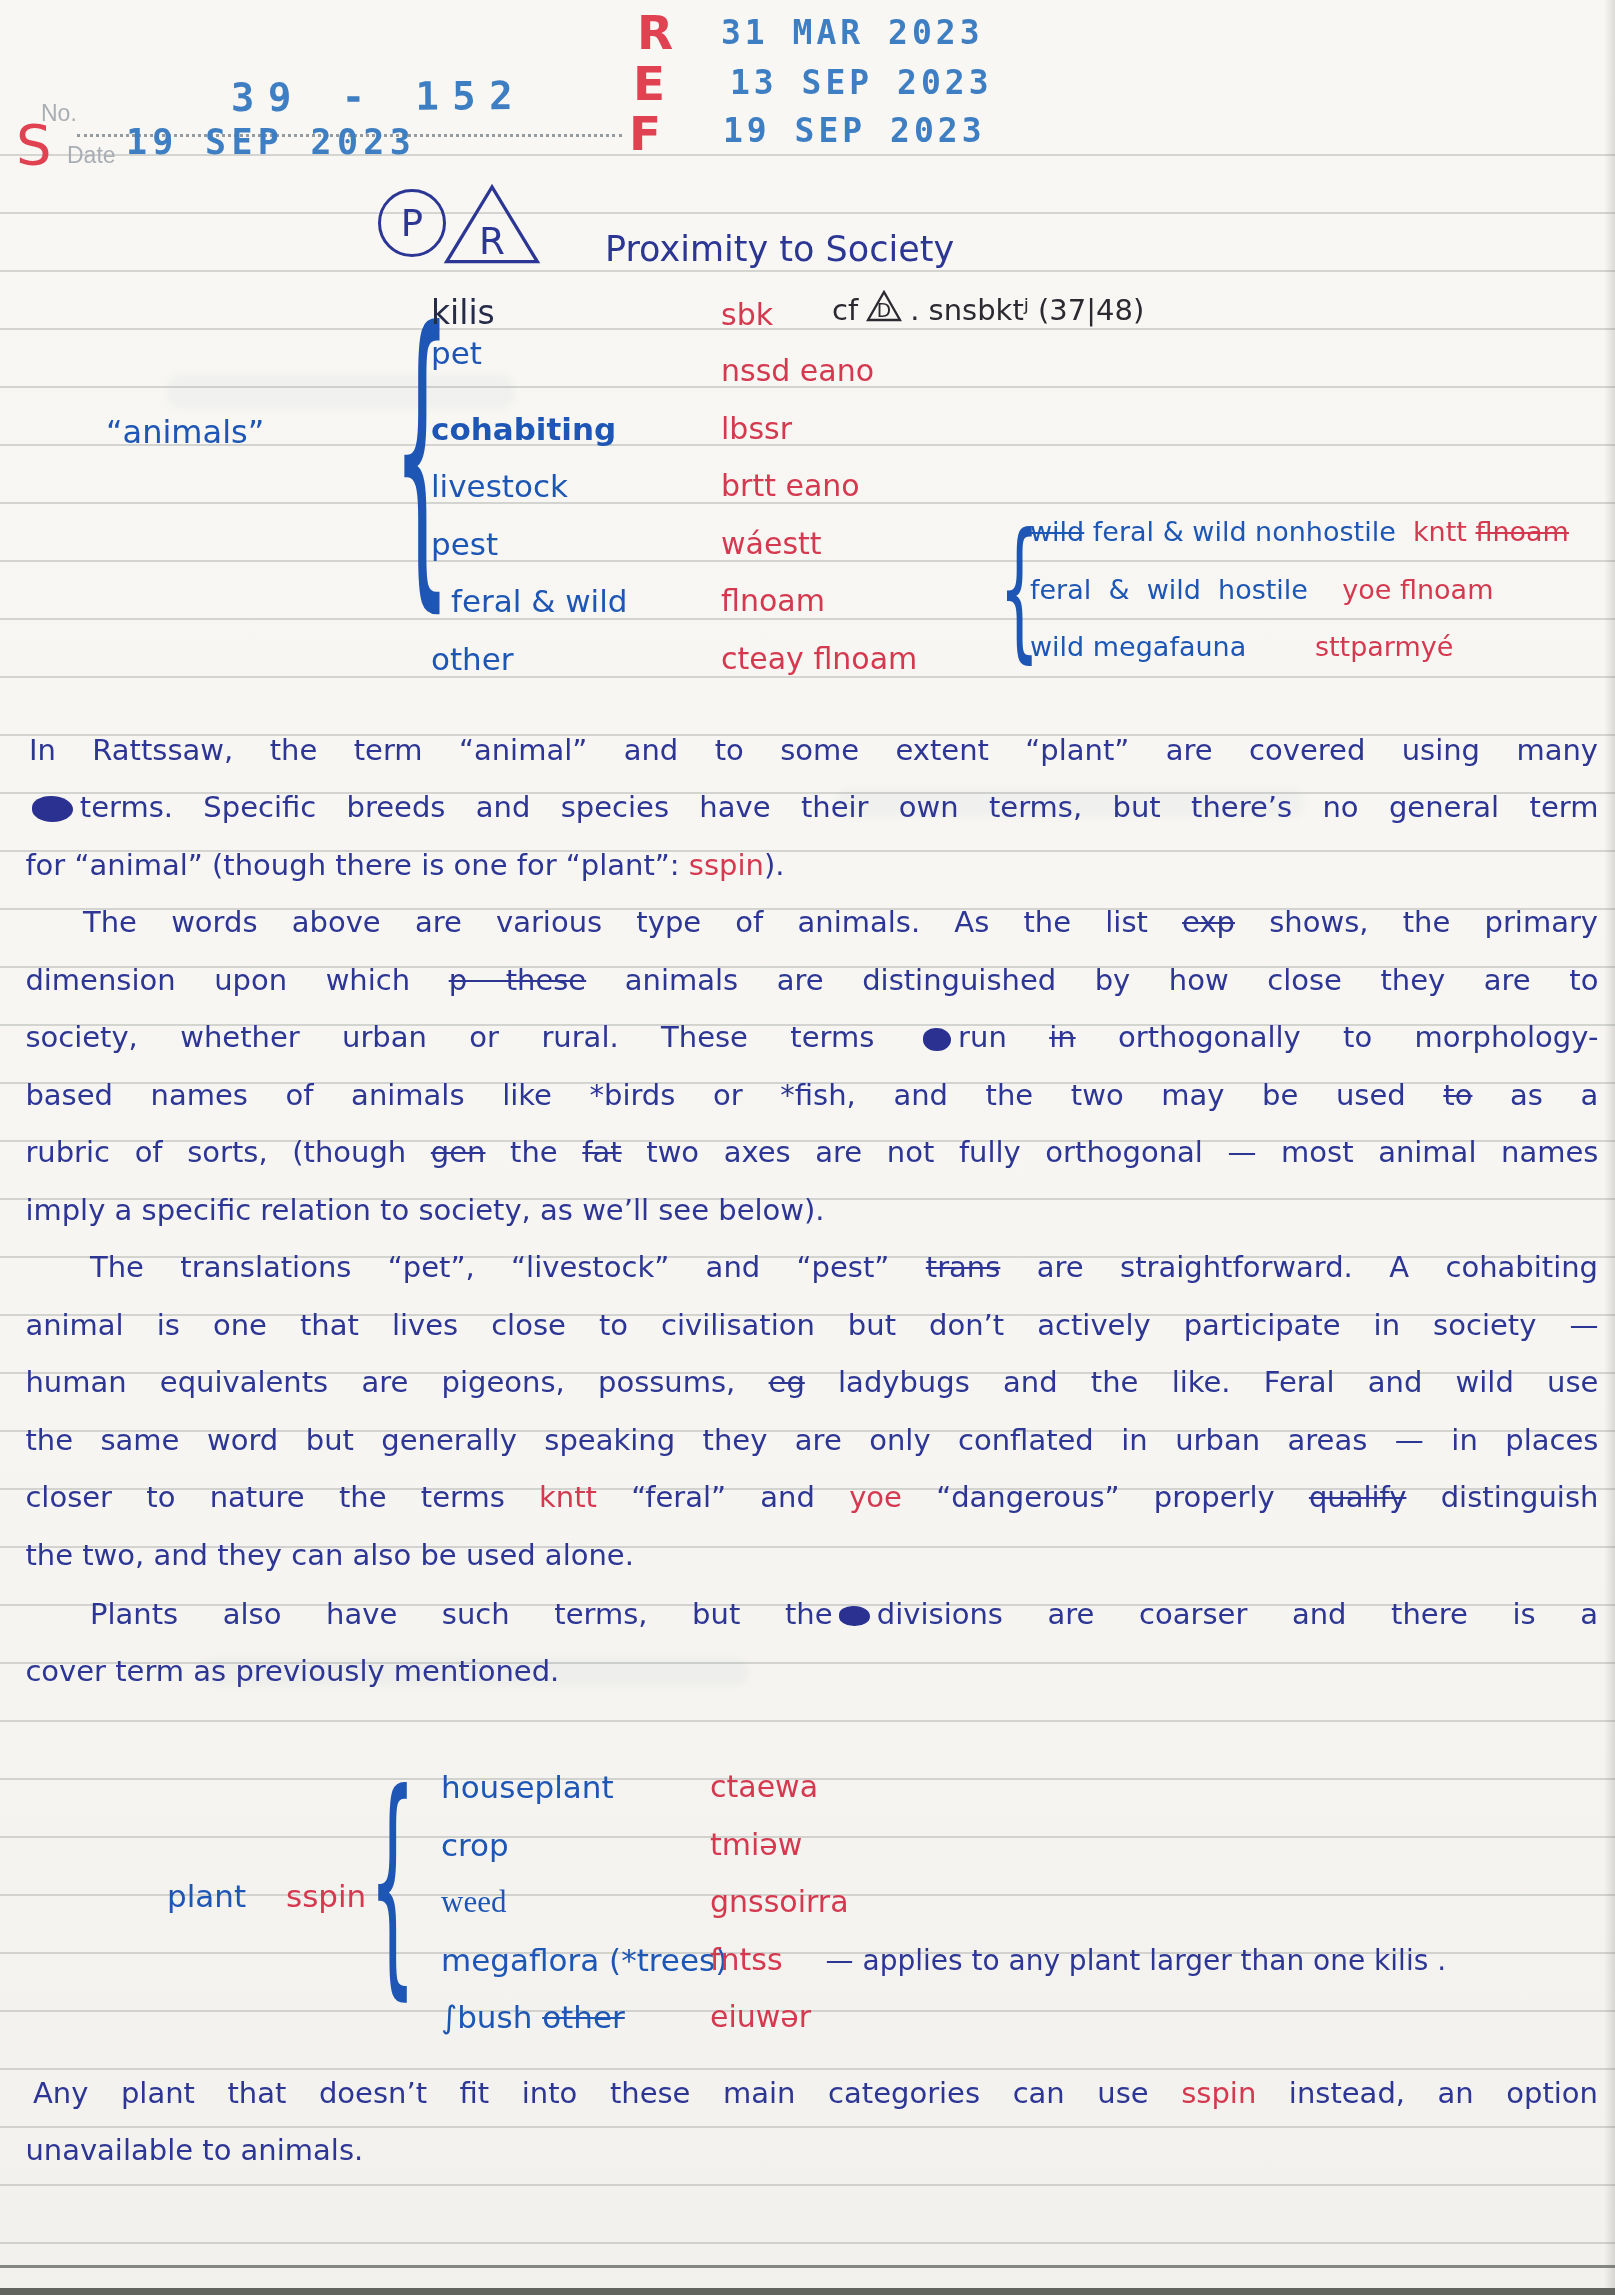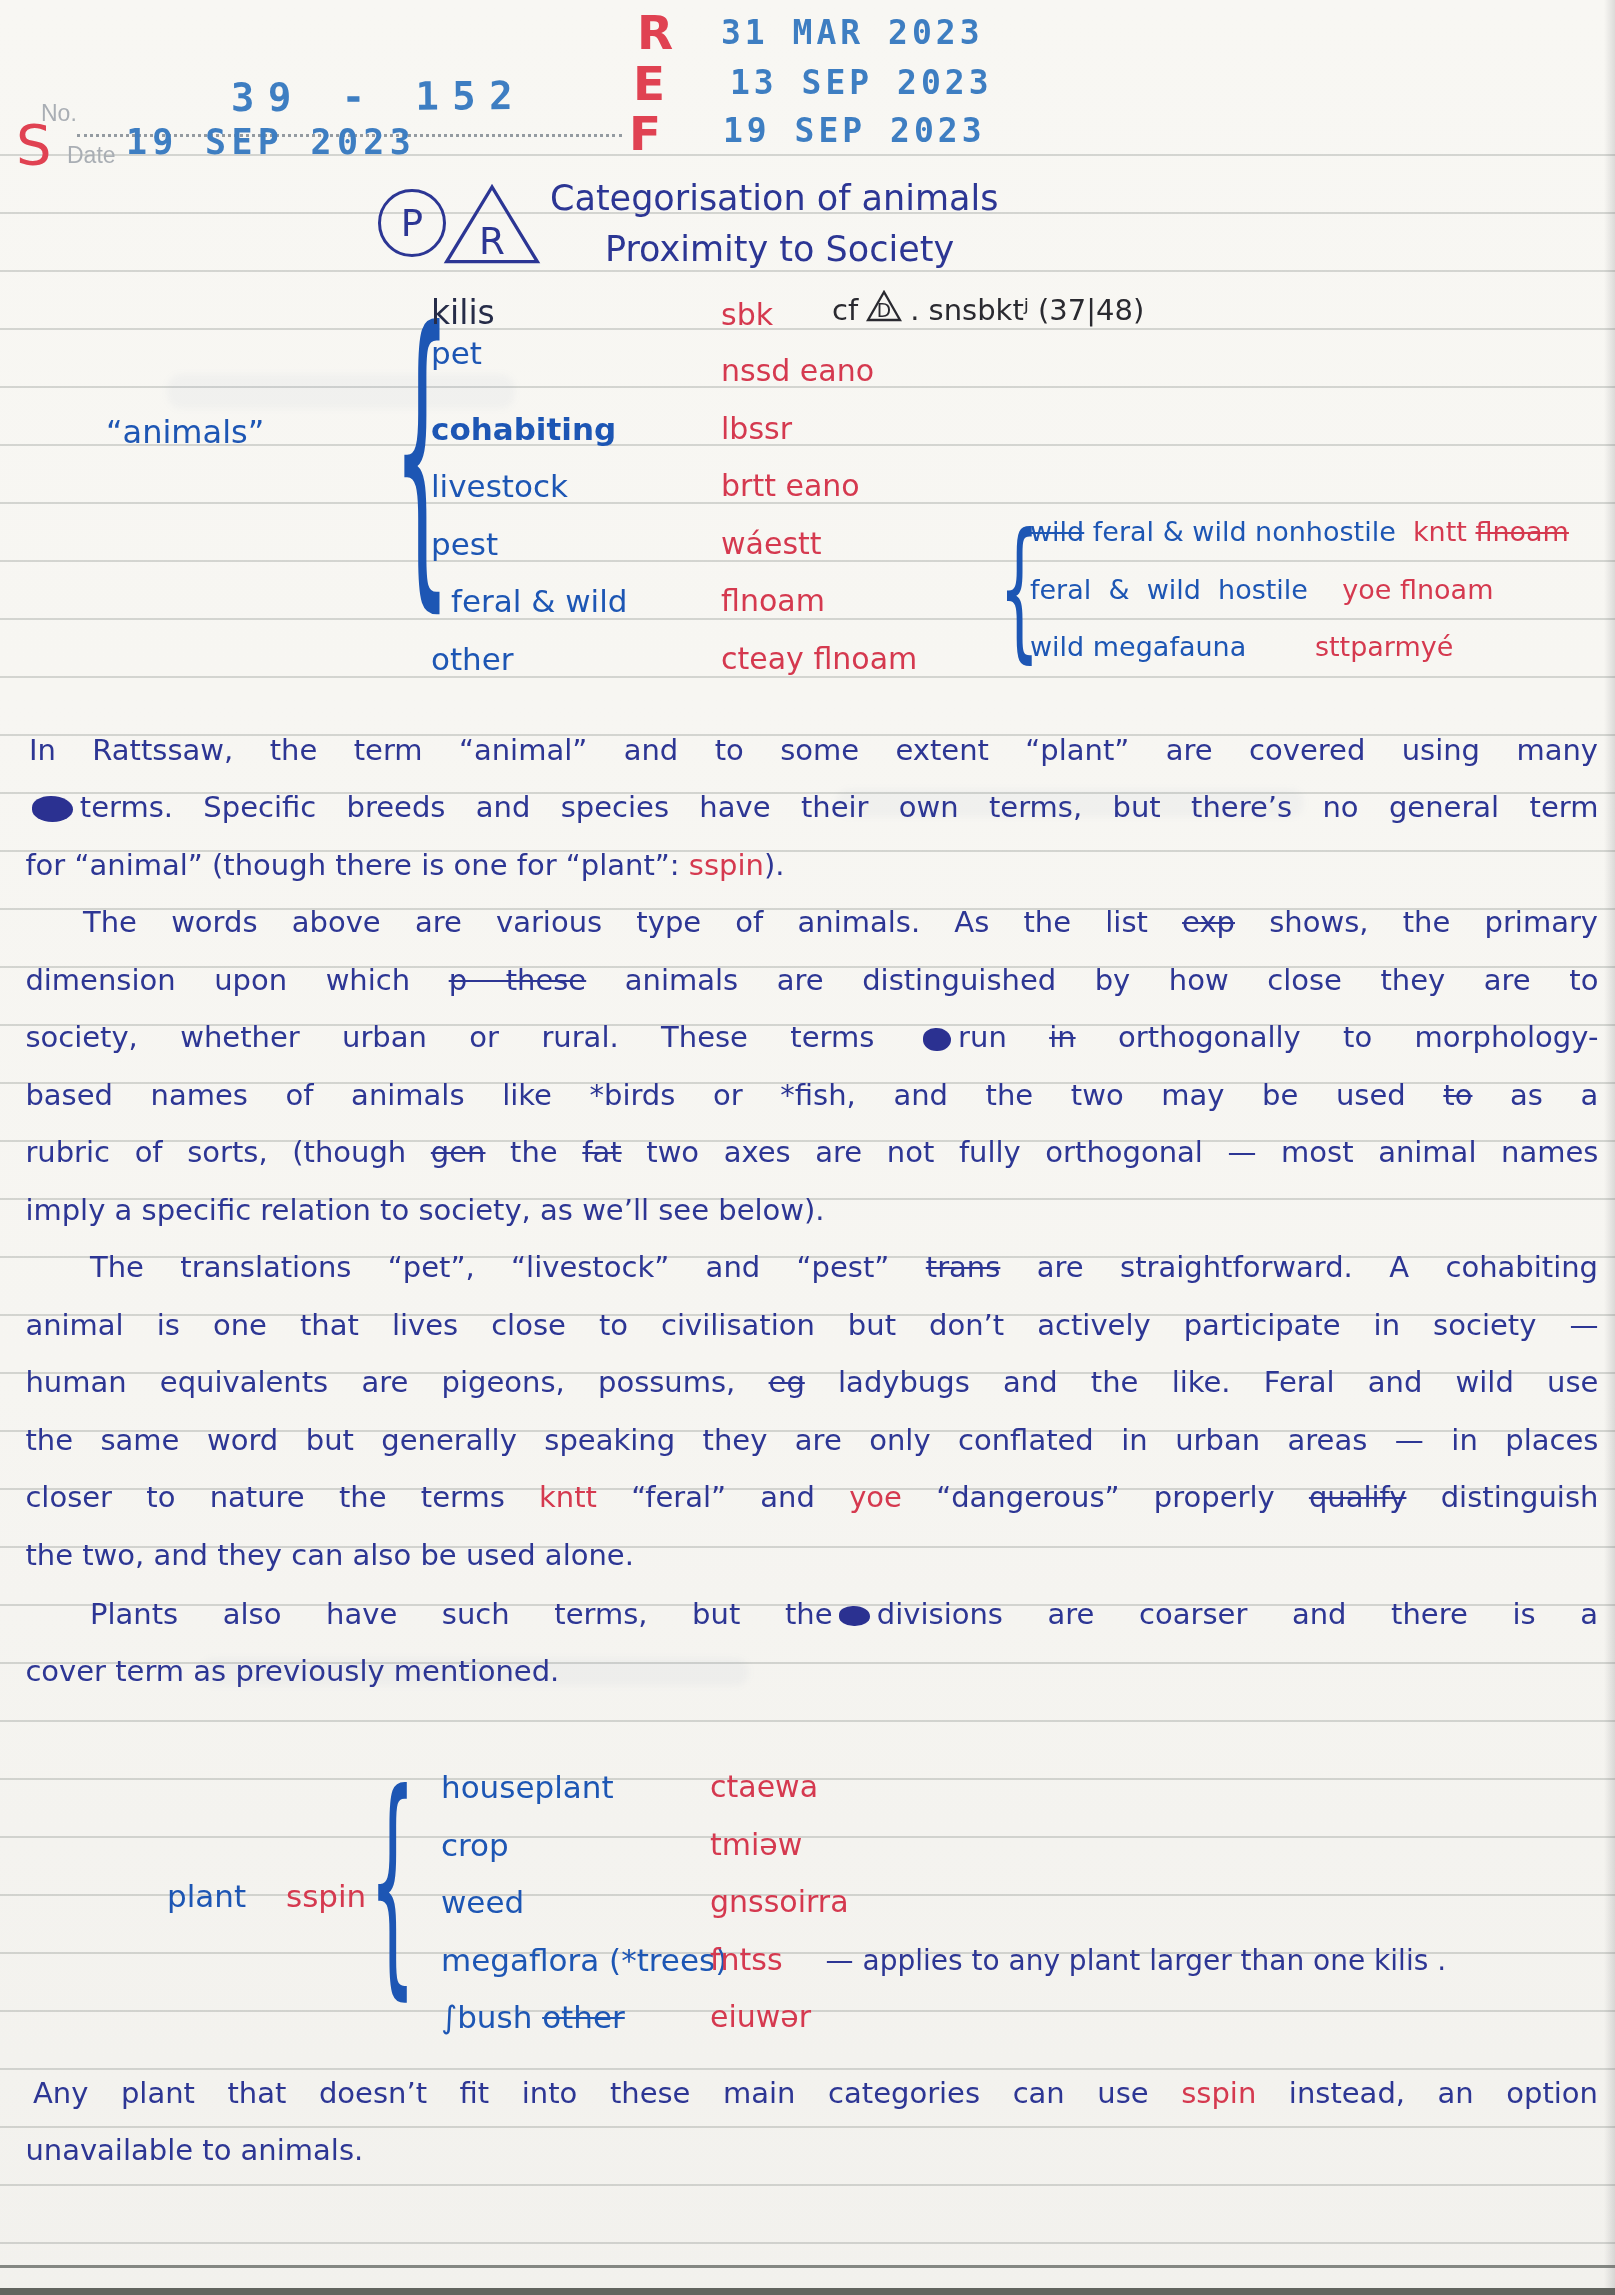--- a/index.html
+++ b/index.html
@@ -76,21 +76,20 @@
 
   <div class="circle-p">
     <span>P</span>
   </div>
   <div class="tri-r">
     <svg width="102" height="84" viewBox="0 0 152 126">
       <polygon points="76,6 8,118 144,118" fill="none" stroke="#2c3694" stroke-width="5"></polygon>
       <text x="76" y="106" text-anchor="middle" font-size="56" fill="#2c3694">R</text>
     </svg>
   </div>
-  <div class="title-line" style="left:550px;top:178px;">Categorisation of animals</div>
   <div class="title-line" style="left:605px;top:229px;">Proximity to Society</div>
 
   <div class="section-label" style="left:106px;top:413px;">“animals”</div>
   <span class="brace" id="animals-brace">{</span>
   <div id="animals-list">
       <div class="list-name emph" style="left: 431px; top: 293px;">kilis</div>
       <div class="term" style="left: 721px; top: 297px;">sbk</div>
       <div class="list-name" style="left: 431px; top: 335px;">pet</div>
       <div class="term" style="left: 721px; top: 353px;">nssd eano</div>
       <div class="list-name" style="left: 431px; top: 411px; font-weight: bold;">cohabiting</div>
@@ -143,21 +142,21 @@
     </div>
 
   <div class="plant-label-blue">plant</div>
   <div class="plant-label-red">sspin</div>
   <span class="brace" id="plant-brace">{</span>
   <div id="plants-list">
       <div class="list-name" style="left: 441px; top: 1769px;"><span class="seg">houseplant</span></div>
       <div class="term" style="left: 710px; top: 1769px;"><span>ctaewa</span></div>
       <div class="list-name" style="left: 441px; top: 1827px;"><span class="seg">crop</span></div>
       <div class="term" style="left: 710px; top: 1827px;"><span>tmiəw</span></div>
-      <div class="list-name" style="left: 441px; top: 1884px;"><span class="seg">weed</span></div>
+      <div class="list-name" style="left: 441px; top: 1884px; font-family: Liberation Serif, serif;"><span class="seg">weed</span></div>
       <div class="term" style="left: 710px; top: 1884px;"><span>gnssoirra</span></div>
       <div class="list-name" style="left: 441px; top: 1942px; text-align: right;"><span class="seg">megaflora (*trees)</span></div>
       <div class="term" style="left: 710px; top: 1942px;"><span>fntss</span><span class="note-blue">— applies to any plant larger than one kilis .</span></div>
       <div class="list-name" style="left: 441px; top: 1999px;"><span class="seg">∫bush </span><span class="seg strike">other</span></div>
       <div class="term" style="left: 710px; top: 1999px;"><span>eiuwər</span></div>
     </div>
 
   <div class="bottom-line1"></div>
   <div class="page-edge"></div>
   <div class="edge-shade"></div>

